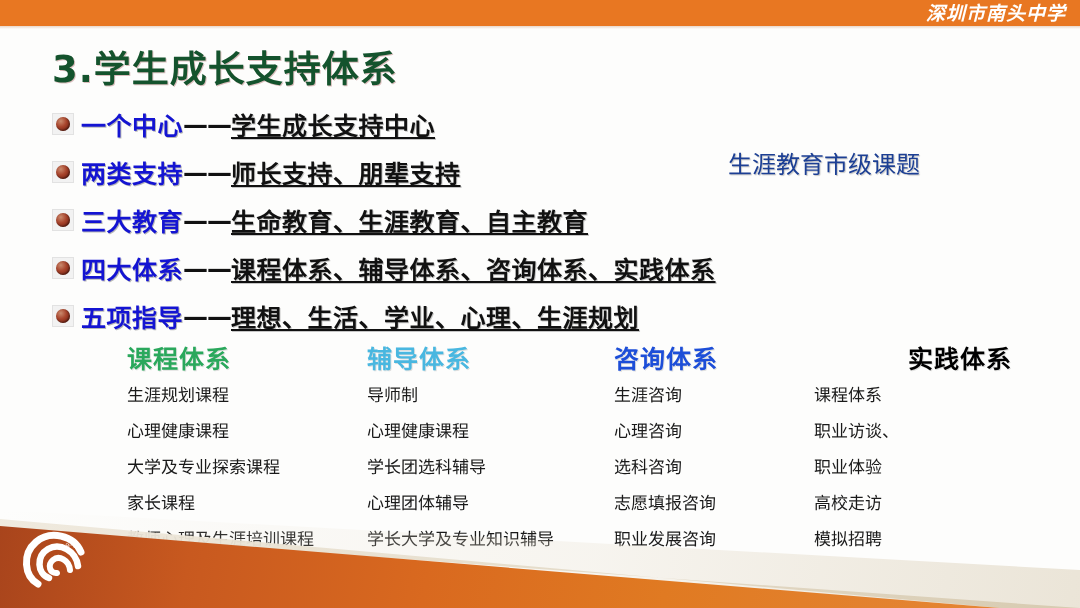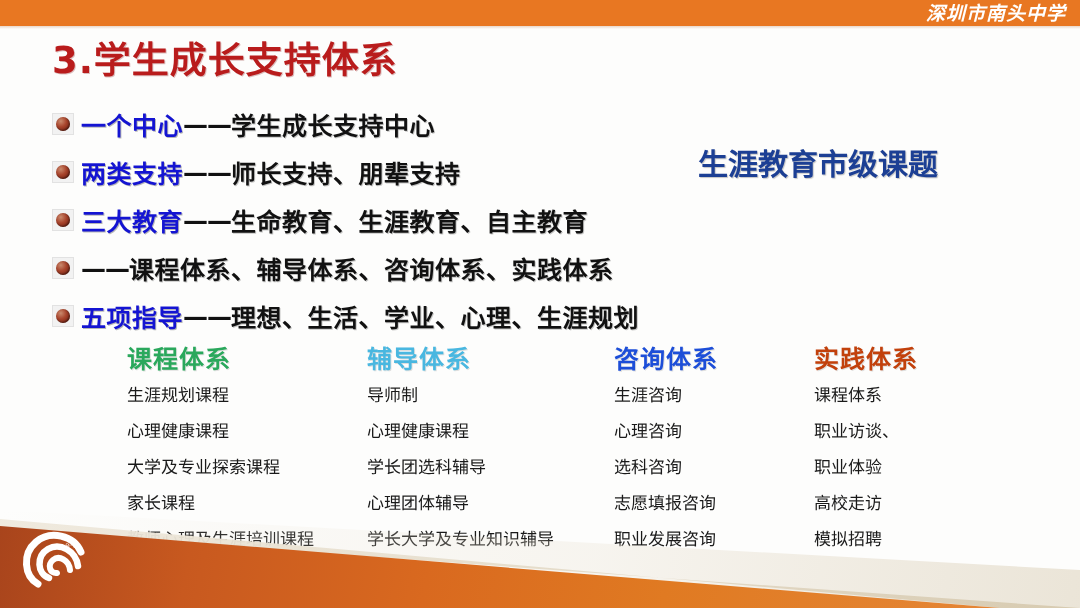--- a/index.html
+++ b/index.html
@@ -50,25 +50,25 @@
     font-family: "DejaVu Serif", "Liberation Serif", serif;
     font-style: italic;
     white-space: nowrap;
     text-align: right;
   }
 
   
   .slide-title {
     position: absolute;
     left: 52px;
-    top: 39px;
+    top: 48px;
     font-size: 37px;
     line-height: 44px;
     font-weight: bold;
-    color: #b91c1c;
+    color: #14532d;
     letter-spacing: 1px;
     white-space: nowrap;
     text-shadow: 1px 1px 0 rgba(120,0,0,0.25);
   }
 
   
   .bullets {
     position: absolute;
     left: 52px;
     top: 100px;
@@ -112,30 +112,31 @@
     font-weight: bold;
     color: #111111;
     letter-spacing: -1px;
   }
   .bullet-val {
     font-size: 25px;
     font-weight: bold;
     color: #111111;
     letter-spacing: 0.5px;
     text-shadow: 1px 1px 0 rgba(0,0,0,0.22);
+    text-decoration: underline;
   }
 
   
   .side-note {
     position: absolute;
-    left: 698px;
+    left: 728px;
     top: 146px;
-    font-size: 30px;
+    font-size: 24px;
     line-height: 38px;
-    font-weight: bold;
+    font-weight: normal;
     color: #1c3f94;
     white-space: nowrap;
     text-shadow: 1px 1px 1px rgba(0,0,0,0.22);
   }
 
   
   .columns {
     position: absolute;
     left: 120px;
     top: 345px;
@@ -153,21 +154,21 @@
     line-height: 30px;
     font-weight: bold;
     letter-spacing: 1px;
     white-space: nowrap;
     margin-bottom: 2px;
     text-shadow: 1px 1px 0 rgba(0,0,0,0.12);
   }
   .col-1 .col-head { color: #2aa85c; padding-left: 7px; }
   .col-2 .col-head { color: #49b7e0; padding-left: 2px; }
   .col-3 .col-head { color: #1d4ed8; padding-left: 2px; }
-  .col-4 .col-head { color: #c2410c; padding-left: 2px; }
+  .col-4 .col-head { color: #000000; padding-left: 2px; text-align: right; }
 
   .col-item {
     font-family: "DejaVu Serif", "Liberation Serif", serif;
     font-size: 17px;
     line-height: 36px;
     color: #1a1a1a;
     white-space: nowrap;
     padding-left: 7px;
   }
   .col-2 .col-item, .col-3 .col-item, .col-4 .col-item { padding-left: 2px; }
@@ -239,20 +240,21 @@
       <span class="bullet-val">师长支持、朋辈支持</span>
     </div>
     <div class="bullet-row">
       <span class="bullet-icon"></span>
       <span class="bullet-key">三大教育</span>
       <span class="bullet-dash">——</span>
       <span class="bullet-val">生命教育、生涯教育、自主教育</span>
     </div>
     <div class="bullet-row">
       <span class="bullet-icon"></span>
+      <span class="bullet-key">四大体系</span>
       <span class="bullet-dash">——</span>
       <span class="bullet-val">课程体系、辅导体系、咨询体系、实践体系</span>
     </div>
     <div class="bullet-row">
       <span class="bullet-icon"></span>
       <span class="bullet-key">五项指导</span>
       <span class="bullet-dash">——</span>
       <span class="bullet-val">理想、生活、学业、心理、生涯规划</span>
     </div>
   </div>

